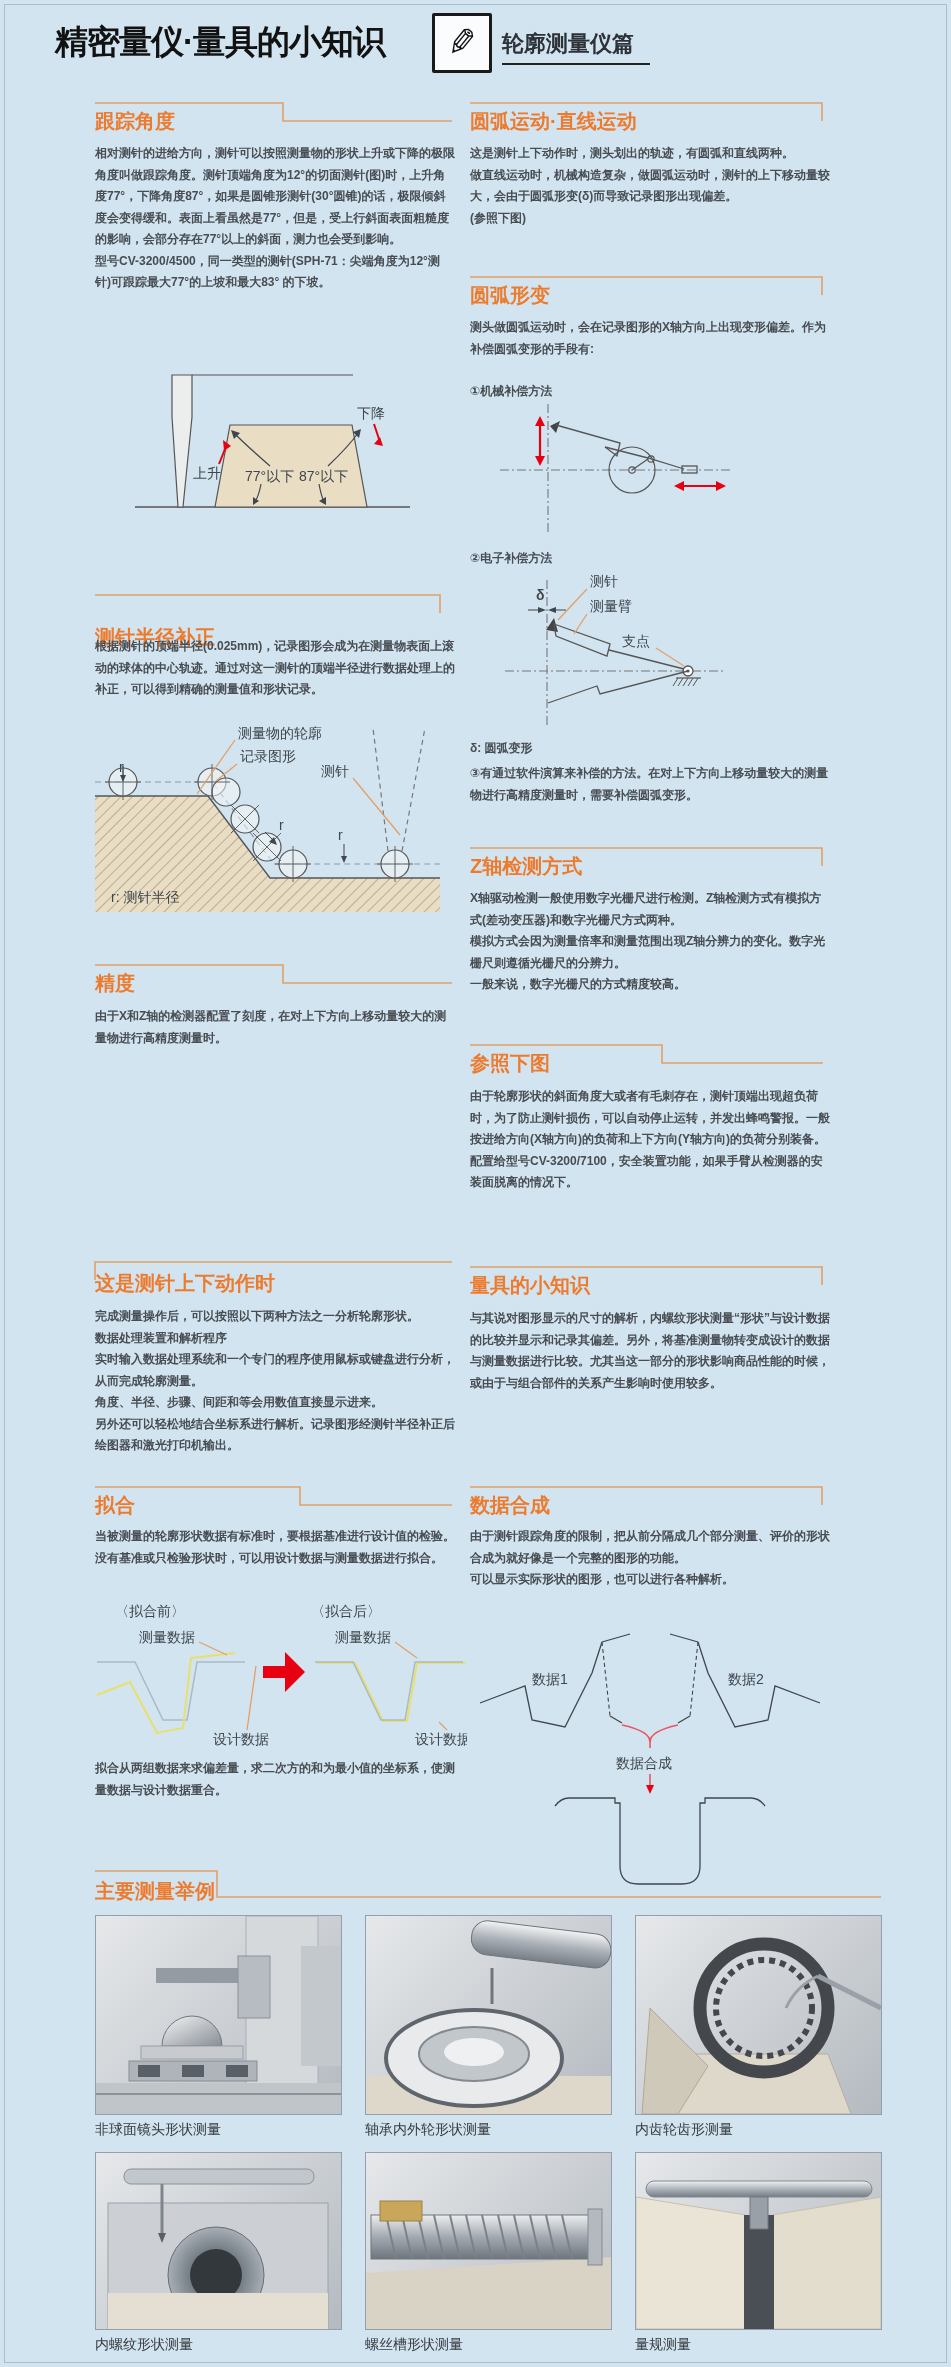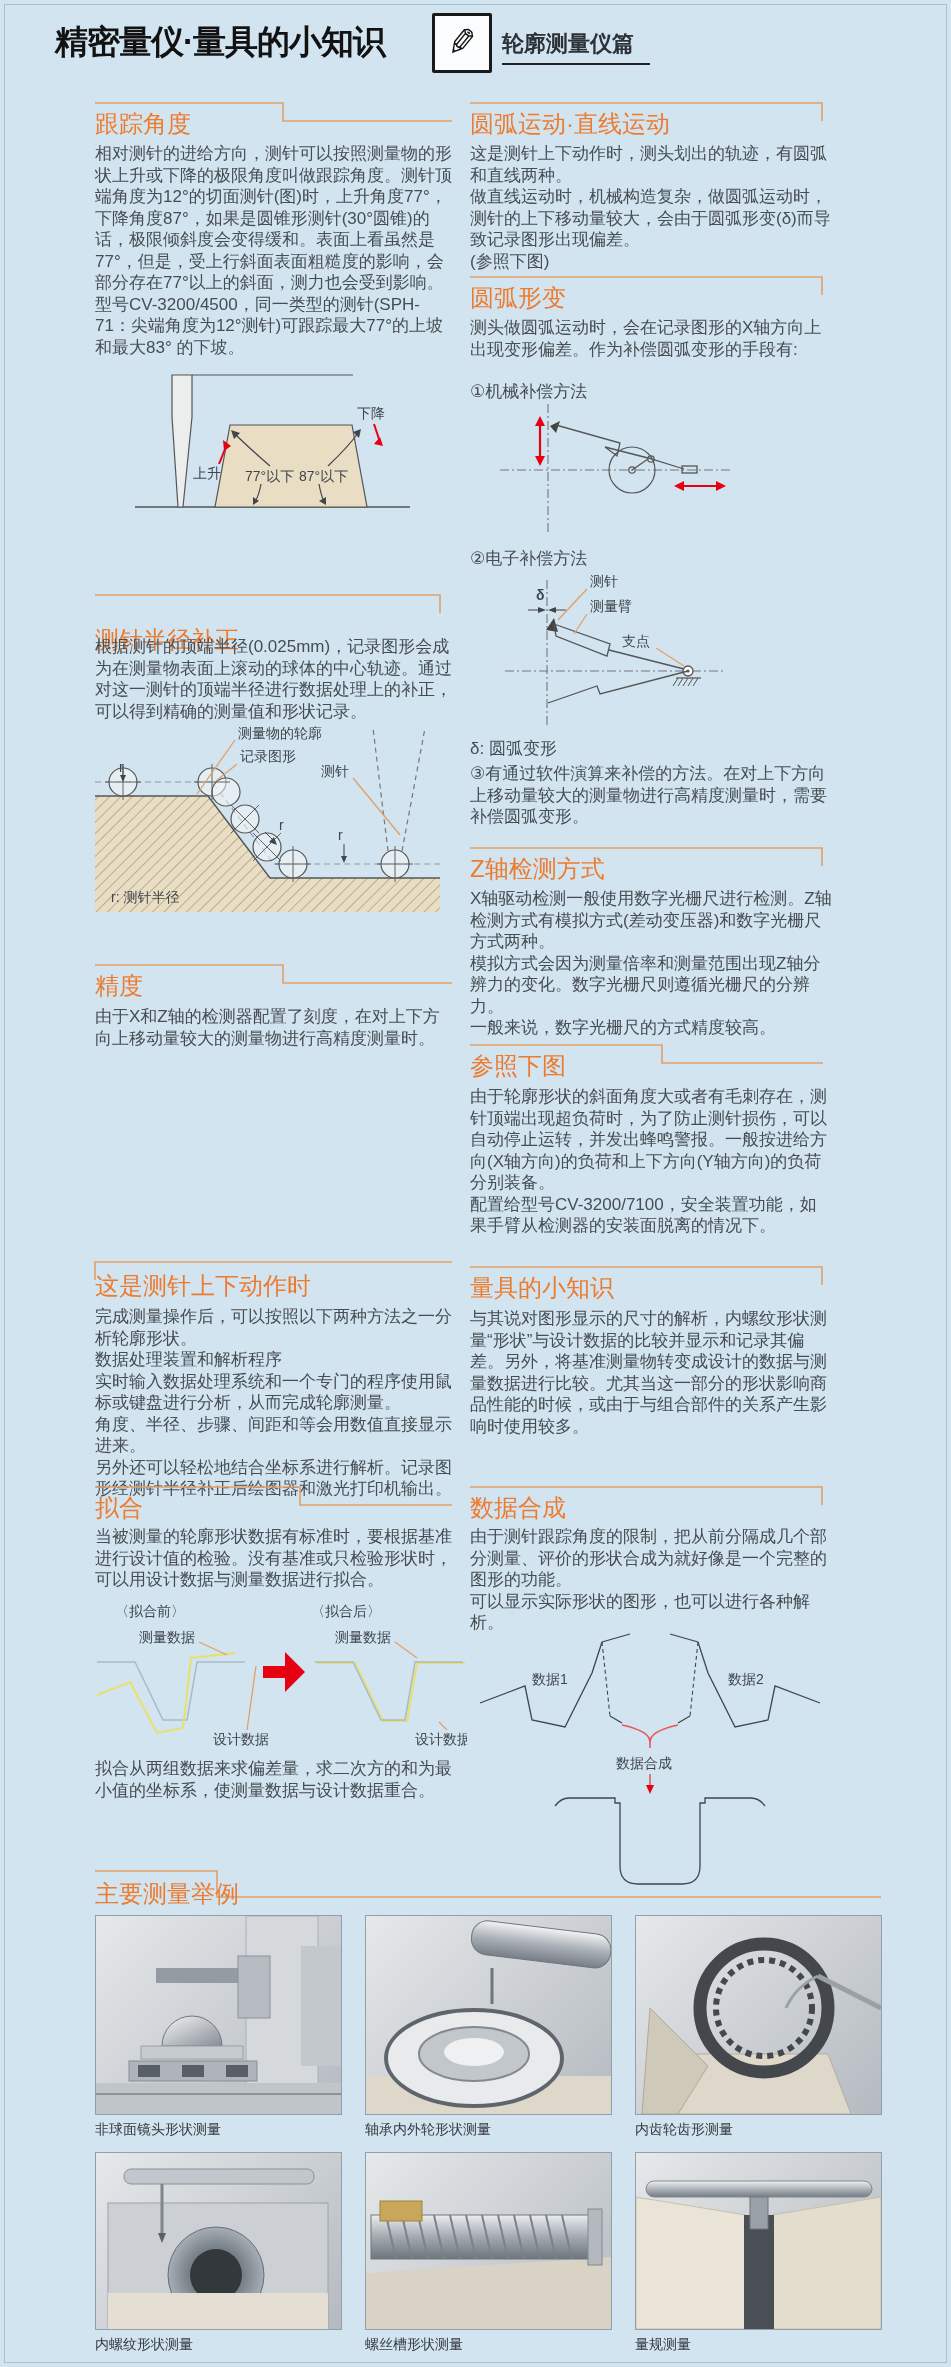--- a/index.html
+++ b/index.html
@@ -9,22 +9,22 @@
     font-family:"Liberation Sans","DejaVu Sans",sans-serif;
   }
   .page-frame{position:absolute;inset:4px;border:1px solid #a5bfd3;pointer-events:none;}
   .abs{position:absolute;}
   .main-title{font-size:33px;font-weight:900;color:#121212;letter-spacing:-1px;white-space:nowrap;}
   .edition{font-size:22px;font-weight:bold;color:#2c3237;white-space:nowrap;}
   .edition-underline{height:2px;background:#222;}
   .pencil-box{width:54px;height:54px;background:#fbfcfd;border:3px solid #1a1a1a;border-radius:2px;
     display:flex;align-items:center;justify-content:center;}
   .pencil-box span{font-size:36px;color:#111;transform:scaleX(-1) rotate(6deg);display:block;}
-  .sec-title{font-size:24px;font-weight:normal;color:#ed7b2e;white-space:nowrap;}
-  .body-text{font-size:17px;line-height:21.5px;color:#474d52;white-space:pre-line;}
+  .sec-title{font-size:20px;font-weight:bold;color:#ed7b2e;white-space:nowrap;}
+  .body-text{font-size:12px;line-height:21.5px;color:#474d52;white-space:pre-line;font-weight:bold;}
   .bracket{position:absolute;overflow:visible;}
   .bracket polyline{fill:none;stroke:#e2a067;stroke-width:1.6;}
   .photo{position:absolute;border:1px solid #91a0ac;background:linear-gradient(135deg,#e6e8ea,#b4bac0);}
   .photo svg{display:block;}
   .caption{font-size:14px;color:#373c41;white-space:nowrap;}
   svg text{font-family:"Liberation Sans","DejaVu Sans",sans-serif;}
   .dlabel{font-size:14px;fill:#3f464c;}
 </style>
 </head>
 <body>

